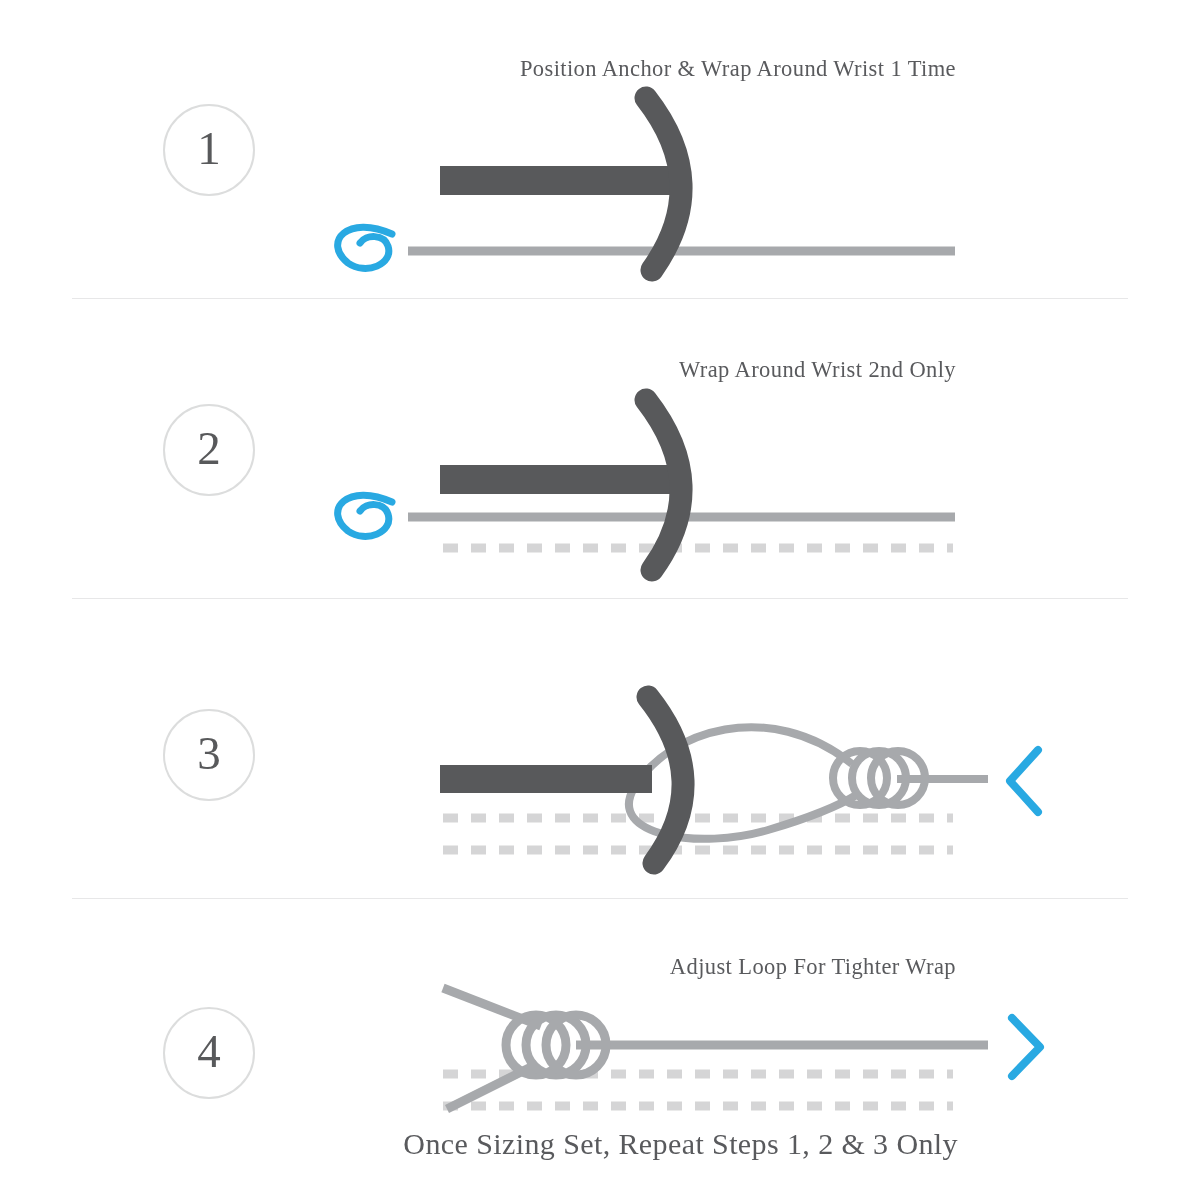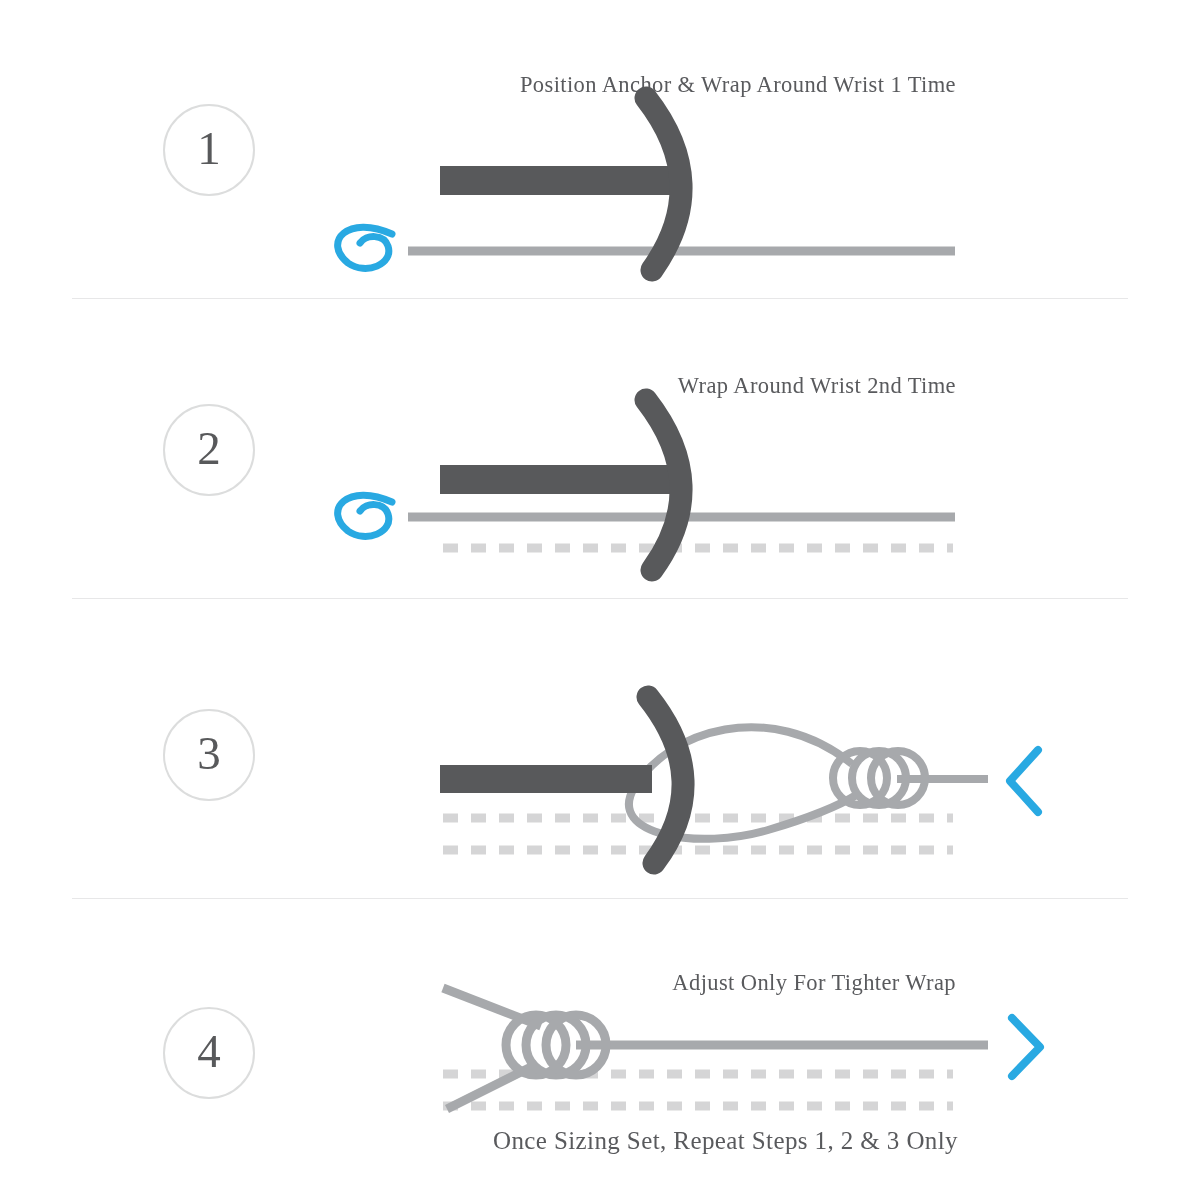--- a/index.html
+++ b/index.html
@@ -23,25 +23,24 @@
     box-sizing:border-box;
   }
   .step-number{
     font-size:47px;color:#58595b;line-height:1;
     transform:translateY(-2px);
   }
   .step-title{
     position:absolute;right:244px;
     font-size:22.5px;color:#595a5d;letter-spacing:0.4px;
     white-space:nowrap;
-    margin-top:16px;
   }
   .footnote{
     position:absolute;right:242px;
-    font-size:25px;color:#595a5d;letter-spacing:0.4px;
+    font-size:30px;color:#595a5d;letter-spacing:0.4px;
     white-space:nowrap;
   }
   svg.art{position:absolute;left:0;top:0;width:1200px;display:block;}
 </style>
 </head>
 <body>
 
 <div class="canvas">
 
   <section class="step" style="top:0;height:298px">
@@ -62,21 +61,21 @@
       </g>
     </svg>
   </section>
 
   <div class="divider" style="top:298px"></div>
 
   <section class="step" style="top:298px;height:300px">
     <div class="step-circle" style="top:106px">
       <span class="step-number">2</span>
     </div>
-    <div class="step-title" style="top:59px">Wrap Around Wrist 2nd Time</div>
+    <div class="step-title" style="top:59px">Wrap Around Wrist 2nd Only</div>
     <svg class="art" viewBox="0 0 1200 300" height="300">
       <g>
         <line x1="443" y1="250" x2="953" y2="250" stroke="#d5d5d6" stroke-width="9" stroke-dasharray="15 13"></line>
       </g>
       <g>
         <line x1="408" y1="219" x2="955" y2="219" stroke="#a7a9ac" stroke-width="9"></line>
       </g>
       <g>
         <rect x="440" y="167" width="232" height="29" fill="#58595b"></rect>
         <path d="M 646 102 Q 713 188 652 272" fill="none" stroke="#58595b" stroke-width="23" stroke-linecap="round"></path>
@@ -116,21 +115,21 @@
       </g>
     </svg>
   </section>
 
   <div class="divider" style="top:898px"></div>
 
   <section class="step" style="top:898px;height:302px">
     <div class="step-circle" style="top:109px">
       <span class="step-number">4</span>
     </div>
-    <div class="step-title" style="top:56px">Adjust Only For Tighter Wrap</div>
+    <div class="step-title" style="top:56px">Adjust Loop For Tighter Wrap</div>
     <svg class="art" viewBox="0 0 1200 302" height="302">
       <g>
         <line x1="443" y1="176" x2="953" y2="176" stroke="#d5d5d6" stroke-width="9" stroke-dasharray="15 13"></line>
         <line x1="443" y1="208" x2="953" y2="208" stroke="#d5d5d6" stroke-width="9" stroke-dasharray="15 13"></line>
       </g>
       <g>
         <line x1="443" y1="90" x2="541" y2="128" stroke="#a7a9ac" stroke-width="9"></line>
         <line x1="447" y1="211" x2="537" y2="166" stroke="#a7a9ac" stroke-width="9"></line>
         <line x1="576" y1="147" x2="988" y2="147" stroke="#a7a9ac" stroke-width="9"></line>
       </g>

